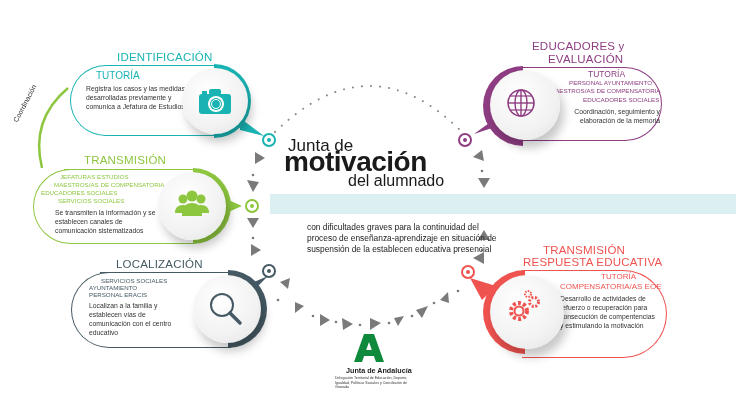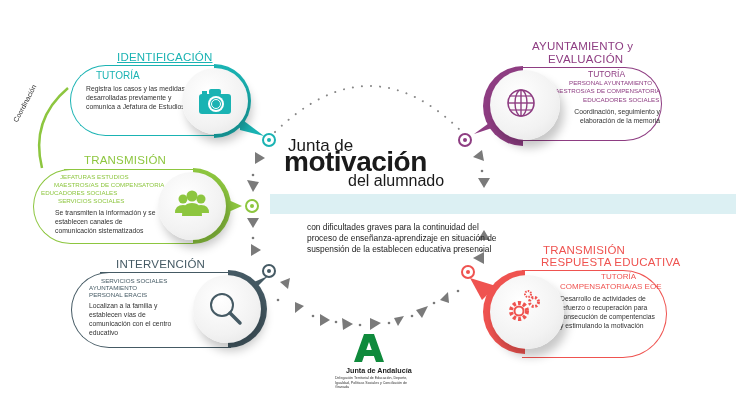--- a/index.html
+++ b/index.html
@@ -67,21 +67,21 @@
   <div class="abs" style="left:348px;top:172px;font-size:16px;white-space:nowrap;text-align:right;">del alumnado</div>
 </div>
 <div class="center-desc">con dificultades graves para la continuidad del proceso de enseñanza-aprendizaje en situación de suspensión de la establecen educativa presencial</div>
 
 <svg class="abs" style="left:0;top:0" width="120" height="250">
   <path d="M68,88 Q30,120 42,168" fill="none" stroke="#8dc63f" stroke-width="2.5"></path>
 </svg>
 <div class="abs" style="left:12px;top:120px;font-size:7px;color:#333;transform:rotate(-62deg);transform-origin:left top;white-space:nowrap;">Coordinación</div>
 
 <div>
-  <div class="stage-title" style="left:117px;top:51px;color:#1ab3b3;text-decoration:underline;">IDENTIFICACIÓN</div>
+  <div class="stage-title" style="left:117px;top:51px;color:#1ab3b3;">IDENTIFICACIÓN</div>
   <div class="rule" style="left:115px;top:65px;width:100px;background:#1ab3b3;"></div>
   <div class="pill" style="left:70px;top:65px;width:150px;height:71px;border-color:#1ab3b3;border-right:none;border-radius:36px 0 0 36px;"></div>
   <div class="role" style="left:96px;top:70px;color:#1ab3b3;">TUTORÍA</div>
   <div class="txt" style="left:86px;top:84px;width:110px;">Registra los casos y las medidas desarrolladas previamente y comunica a Jefatura de Estudios</div>
   <div class="ring" style="left:177px;top:64px;width:74px;height:74px;background:#1ab3b3;clip-path:polygon(50% 0,100% 0,100% 100%,50% 100%);"></div>
   <svg class="abs" style="left:240px;top:118px" width="28" height="24">
       <polygon points="0,0 24,18 0,12" fill="#1ab3b3"></polygon>
     </svg>
   <div class="disc" style="left:182px;top:68px;width:66px;height:66px;">
     <svg width="66" height="66">
@@ -118,21 +118,21 @@
       <circle cx="34" cy="24" r="5.5" fill="#8dc63f"></circle>
       <path d="M17,41 Q17,33 25,33 Q30,33 30,38 L30,41Z" fill="#8dc63f"></path>
       <path d="M51,41 Q51,33 43,33 Q38,33 38,38 L38,41Z" fill="#8dc63f"></path>
       <path d="M24,44 Q24,31 34,31 Q44,31 44,44Z" fill="#8dc63f"></path>
     </svg>
   </div>
   <div class="target" style="left:245px;top:199px;color:#8dc63f;border-color:#8dc63f;"></div>
 </div>
 
 <div>
-  <div class="stage-title" style="left:116px;top:258px;color:#455a64;">INTERVENCIÓN</div>
+  <div class="stage-title" style="left:116px;top:258px;color:#455a64;">LOCALIZACIÓN</div>
   <div class="rule" style="left:100px;top:272px;width:120px;background:#455a64;"></div>
   <div class="pill" style="left:71px;top:272px;width:160px;height:76px;border-color:#455a64;border-right:none;border-radius:38px 0 0 38px;"></div>
   <div>
     <div class="sub" style="left:101px;top:277px;color:#455a64;">SERVICIOS SOCIALES</div>
     <div class="sub" style="left:89px;top:284px;color:#455a64;">AYUNTAMIENTO</div>
     <div class="sub" style="left:89px;top:291px;color:#455a64;">PERSONAL ERACIS</div>
   </div>
   <div class="txt" style="left:89px;top:301px;width:100px;">Localizan a la familia y establecen vías de comunicación con el centro educativo</div>
   <div class="ring" style="left:189px;top:270px;width:78px;height:78px;background:#455a64;clip-path:polygon(50% 0,100% 0,100% 100%,50% 100%);"></div>
   <svg class="abs" style="left:240px;top:274px" width="30" height="20">
@@ -141,21 +141,21 @@
   <div class="disc" style="left:193px;top:275px;width:68px;height:68px;">
     <svg width="68" height="68">
       <circle cx="29" cy="30" r="11" fill="none" stroke="#455a64" stroke-width="2"></circle>
       <line x1="37" y1="38" x2="47" y2="48" stroke="#455a64" stroke-width="3.5" stroke-linecap="round"></line>
     </svg>
   </div>
   <div class="target" style="left:262px;top:264px;color:#455a64;border-color:#455a64;"></div>
 </div>
 
 <div>
-  <div class="stage-title" style="left:532px;top:40px;color:#8e3d82;">AYUNTAMIENTO y</div>
+  <div class="stage-title" style="left:532px;top:40px;color:#8e3d82;">EDUCADORES y</div>
   <div class="stage-title" style="left:548px;top:53px;color:#8e3d82;">EVALUACIÓN</div>
   <div class="pill" style="left:522px;top:67px;width:140px;height:74px;border-color:#8e3d82;border-left:none;border-radius:0 37px 37px 0;"></div>
   <div class="role" style="left:588px;top:69px;font-size:8.5px;color:#8e3d82;">TUTORÍA</div>
   <div>
     <div class="sub" style="left:569px;top:79px;color:#8e3d82;">PERSONAL AYUNTAMIENTO</div>
     <div class="sub" style="left:550px;top:87px;color:#8e3d82;">MAESTROS/AS DE COMPENSATORIA</div>
     <div class="sub" style="left:583px;top:96px;color:#8e3d82;">EDUCADORES SOCIALES</div>
   </div>
   <div class="txt" style="left:560px;top:107px;width:100px;text-align:right;">Coordinación, seguimiento y elaboración de la memoria</div>
   <div class="ring" style="left:483px;top:66px;width:80px;height:80px;background:#8e3d82;clip-path:polygon(0 0,50% 0,50% 100%,0 100%);"></div>
@@ -170,21 +170,21 @@
       <line x1="18" y1="33" x2="44" y2="33" stroke="#8e3d82" stroke-width="1.4"></line>
       <line x1="20" y1="26" x2="42" y2="26" stroke="#8e3d82" stroke-width="1.2"></line>
       <line x1="20" y1="40" x2="42" y2="40" stroke="#8e3d82" stroke-width="1.2"></line>
     </svg>
   </div>
   <div class="target" style="left:458px;top:133px;color:#8e3d82;border-color:#8e3d82;"></div>
 </div>
 
 <div>
   <div class="stage-title" style="left:543px;top:244px;color:#ef5350;">TRANSMISIÓN</div>
-  <div class="stage-title" style="left:523px;top:256px;color:#ef5350;margin-left:18px;">RESPUESTA EDUCATIVA</div>
+  <div class="stage-title" style="left:523px;top:256px;color:#ef5350;">RESPUESTA EDUCATIVA</div>
   <div class="pill" style="left:522px;top:270px;width:145px;height:88px;border-color:#ef5350;border-left:none;border-radius:0 44px 44px 0;"></div>
   <div class="sub" style="left:601px;top:273px;font-size:8px;color:#ef5350;">TUTORÍA</div>
   <div class="sub" style="left:560px;top:283px;font-size:8px;color:#ef5350;">COMPENSATORIA/AS EOE</div>
   <div class="txt" style="left:560px;top:294px;width:100px;">Desarrollo de actividades de refuerzo o recuperación para consecución de compentencias y estimulando la motivación</div>
   <div class="ring" style="left:483px;top:270px;width:84px;height:84px;background:#ef5350;clip-path:polygon(0 0,50% 0,50% 100%,0 100%);"></div>
   <svg class="abs" style="left:470px;top:278px" width="30" height="24">
       <polygon points="0,0 26,8 12,22" fill="#ef5350"></polygon>
     </svg>
   <div class="disc" style="left:490px;top:275px;width:74px;height:74px;">
     <svg width="74" height="74">

